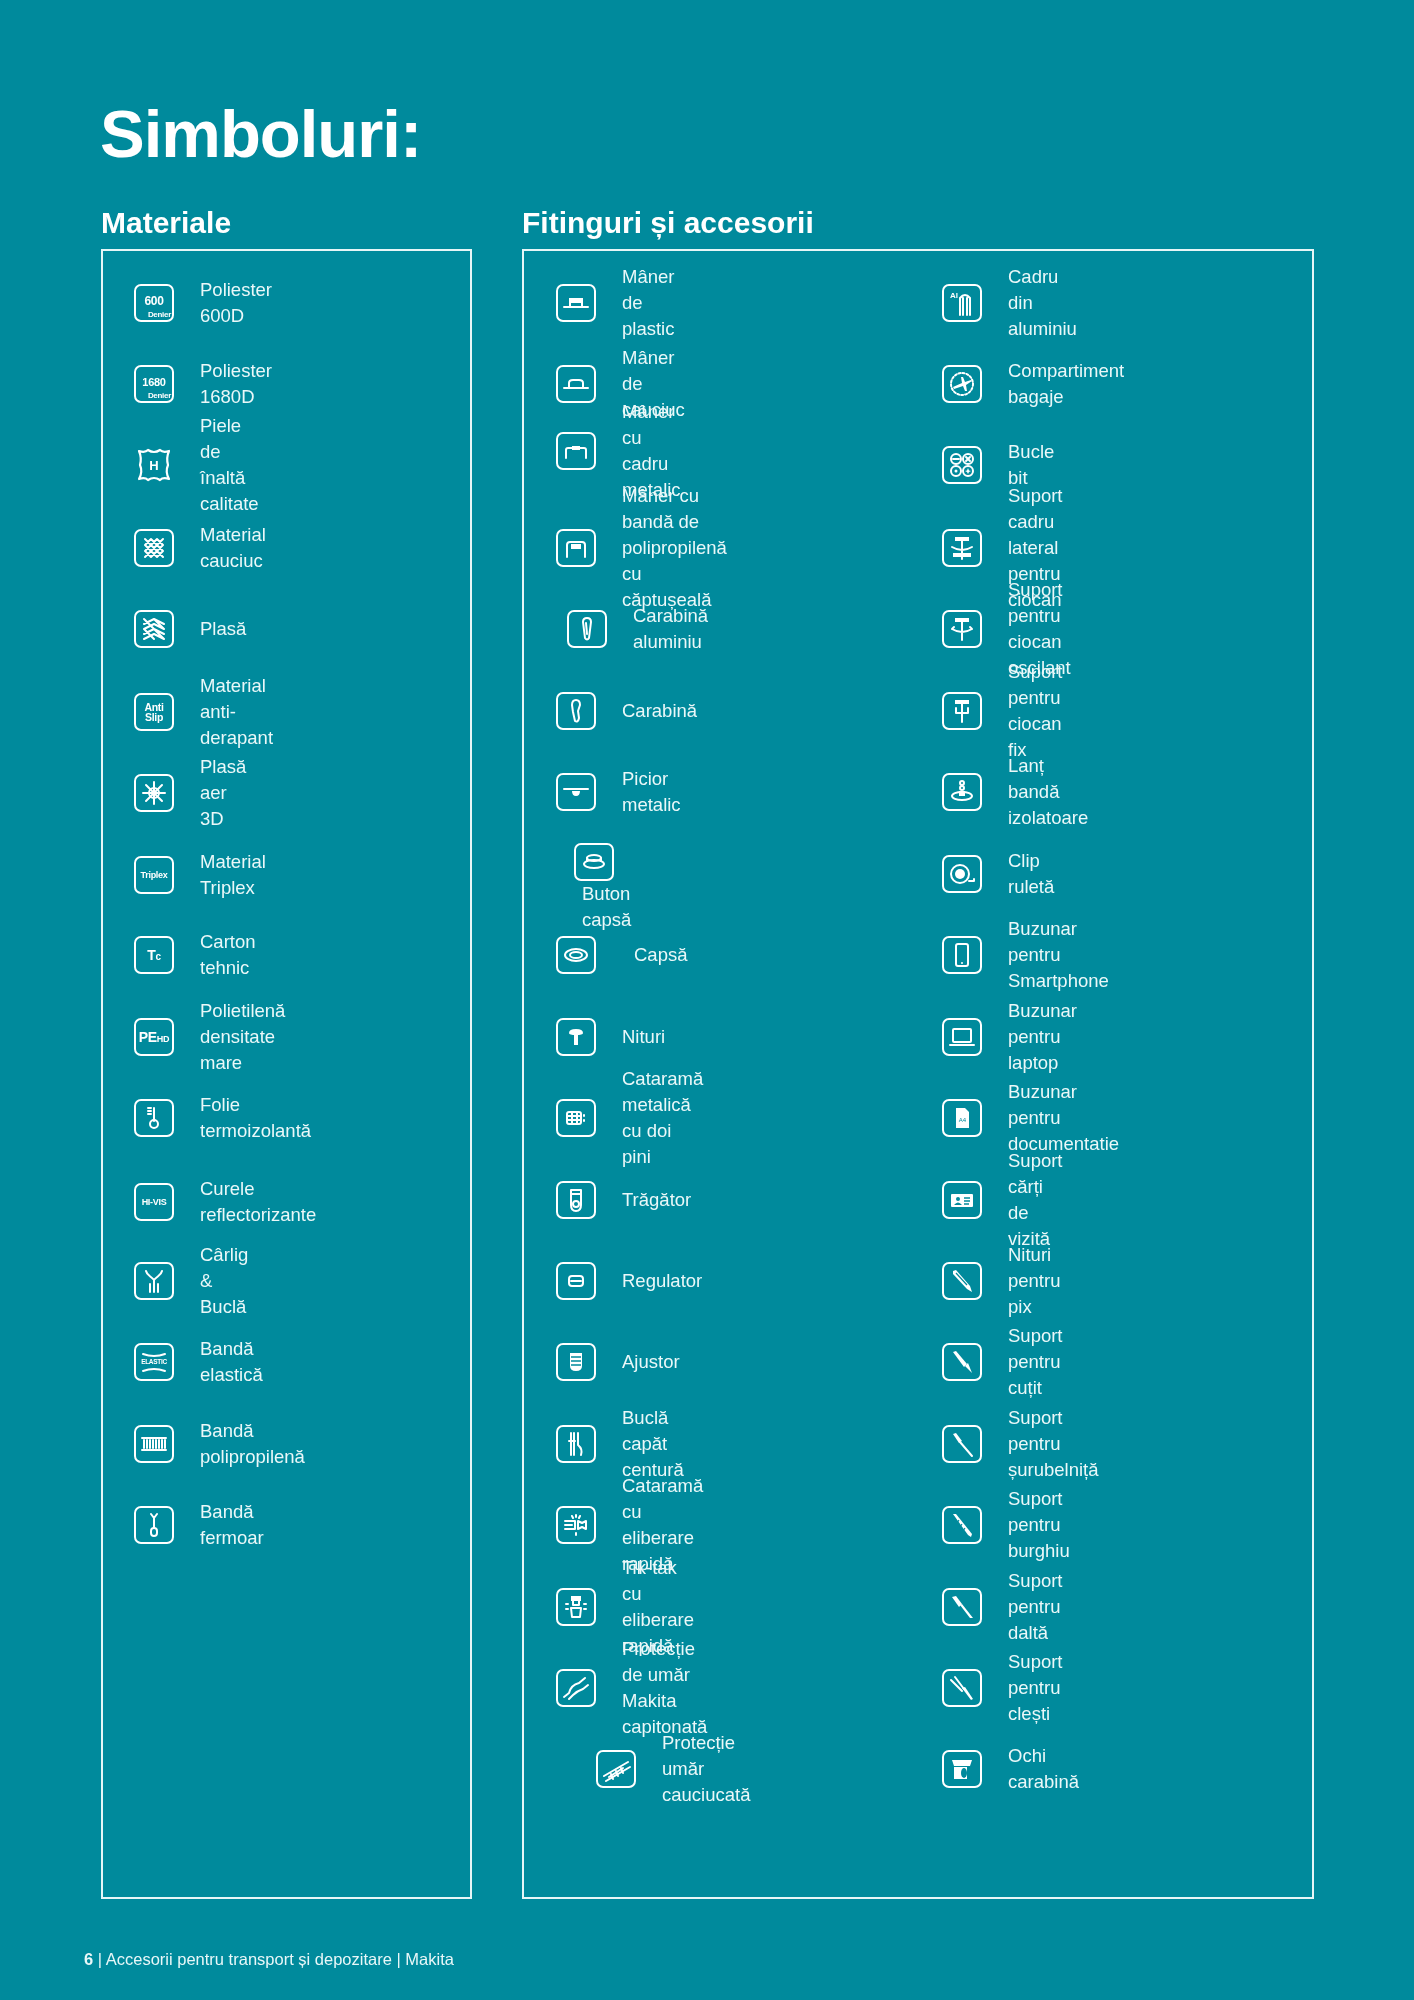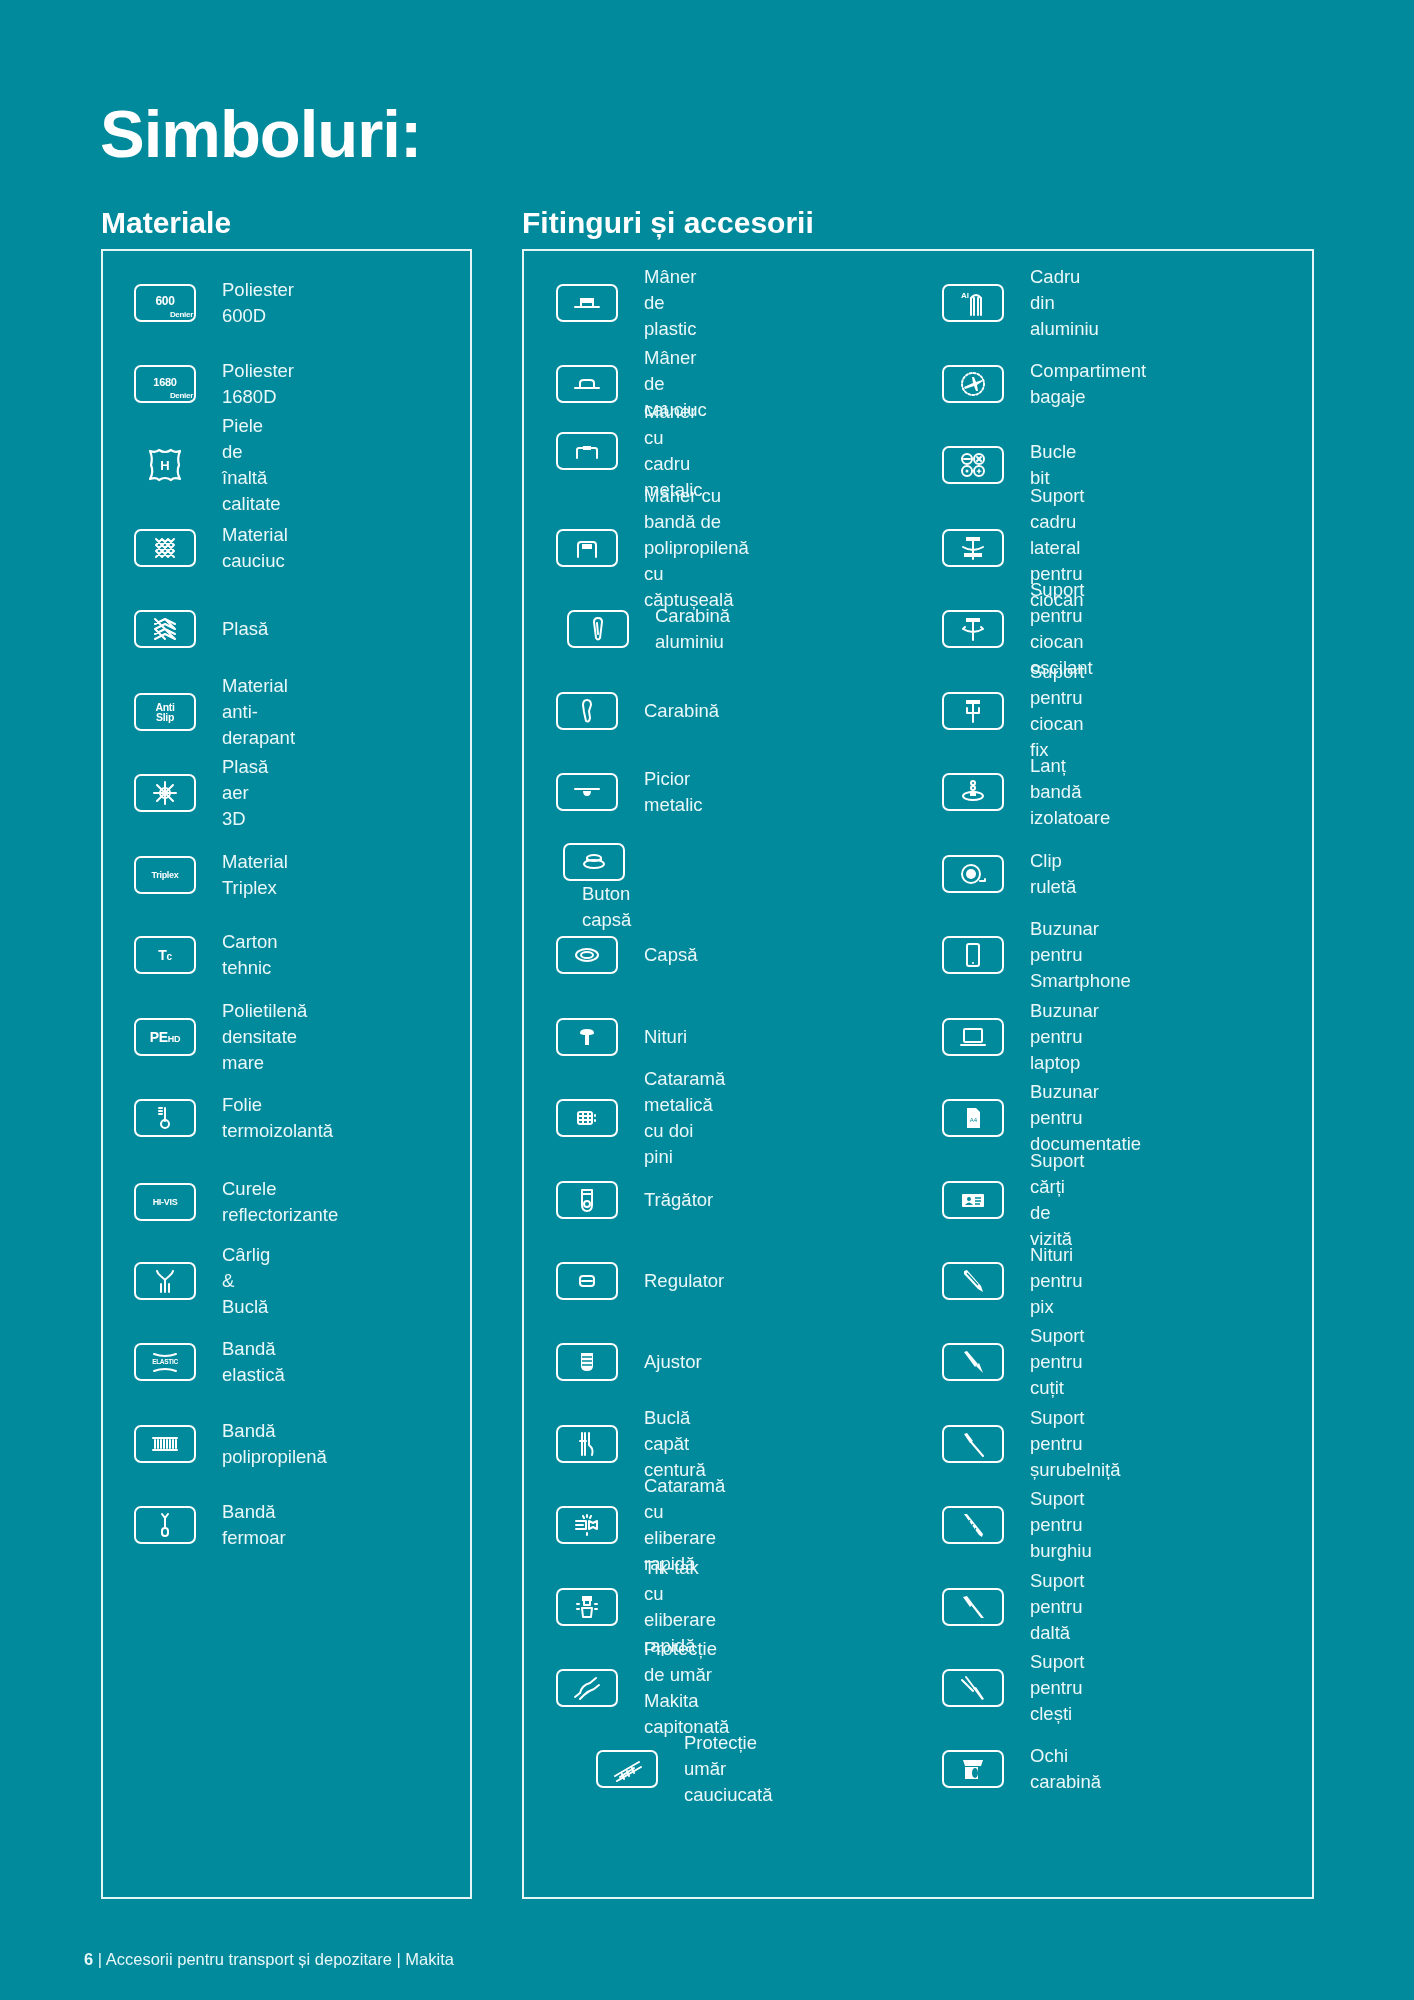--- a/index.html
+++ b/index.html
@@ -15,21 +15,21 @@
     position:absolute; top:208px; font-size:30px; font-weight:bold; line-height:1;
   }
   .box {
     position:absolute; border:2.5px solid #e6f6f7; box-sizing:border-box;
   }
   .list { position:absolute; }
   .item {
     position:absolute; left:0; height:62px; display:flex; align-items:center;
   }
   .icon {
-    width:62px; height:38px; border:2.5px solid #ffffff; border-radius:7px;
+    width:40px; height:38px; border:2.5px solid #ffffff; border-radius:7px;
     box-sizing:border-box; display:flex; align-items:center; justify-content:center;
     flex-shrink:0; position:relative; overflow:hidden;
   }
   .icon svg { width:30px; height:30px; display:block; }
   .icon .txt { font-weight:bold; font-size:11px; line-height:1; text-align:center; letter-spacing:-0.3px; }
   .label {
     margin-left:26px; font-size:18.5px; line-height:26px; color:#eaf8f9;
     white-space:pre-line;
   }
   .footer {
@@ -241,21 +241,21 @@
     <div class="item" style="top: 571px; flex-direction: column;">
       <div class="icon">
         <svg viewBox="0 0 30 30">
           <ellipse cx="15" cy="11" rx="7" ry="3" stroke="#fff" stroke-width="2" fill="none" stroke-linecap="round" stroke-linejoin="round"></ellipse>
           <ellipse cx="15" cy="17" rx="10" ry="4" stroke="#fff" stroke-width="2" fill="none" stroke-linecap="round" stroke-linejoin="round"></ellipse>
           <path stroke="#fff" stroke-width="2" fill="none" stroke-linecap="round" stroke-linejoin="round" d="M8 11 V14 M22 11 V14"></path>
         </svg>
       </div>
       <div class="label">Buton capsă</div>
     </div>
-    <div class="item" style="top: 652px;">
+    <div class="item" style="top: 652px; gap: 12px;">
       <div class="icon">
         <svg viewBox="0 0 30 30">
           <ellipse cx="15" cy="15" rx="11" ry="6" stroke="#fff" stroke-width="2" fill="none" stroke-linecap="round" stroke-linejoin="round"></ellipse>
           <ellipse cx="15" cy="15" rx="6" ry="3" stroke="#fff" stroke-width="2" fill="none" stroke-linecap="round" stroke-linejoin="round"></ellipse>
         </svg>
       </div>
       <div class="label">Capsă</div>
     </div>
     <div class="item" style="top: 734px;">
       <div class="icon">

